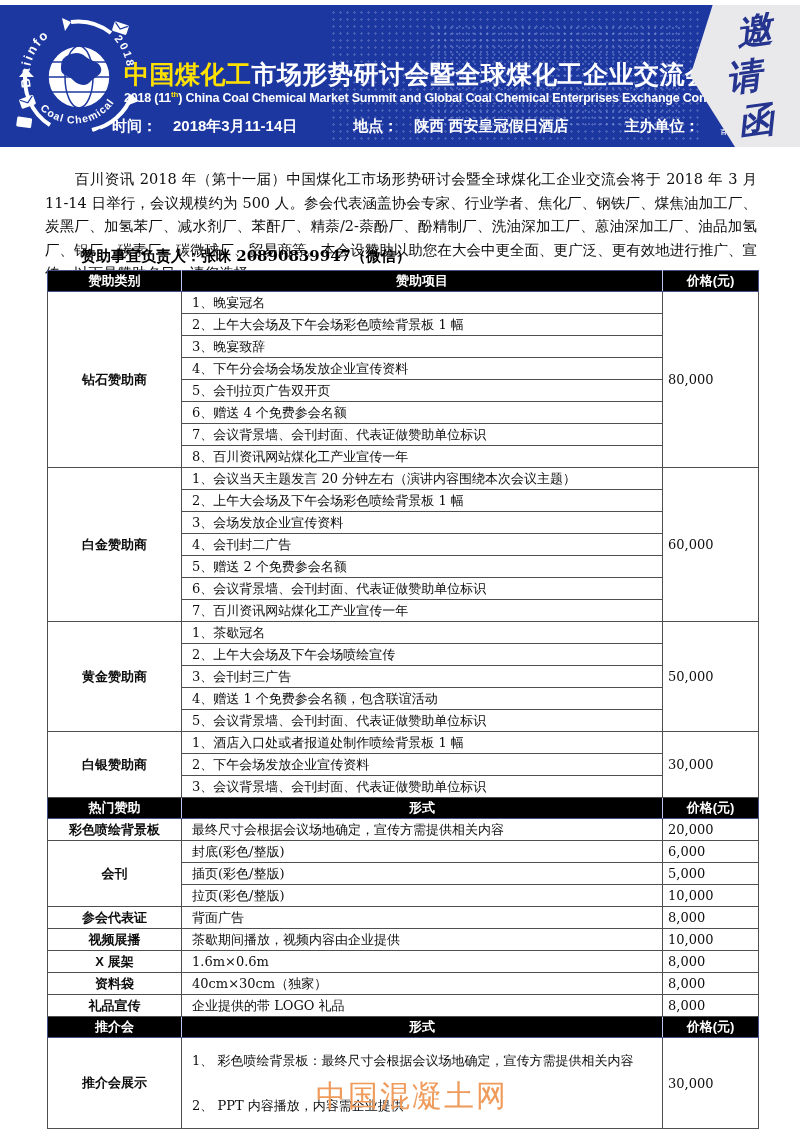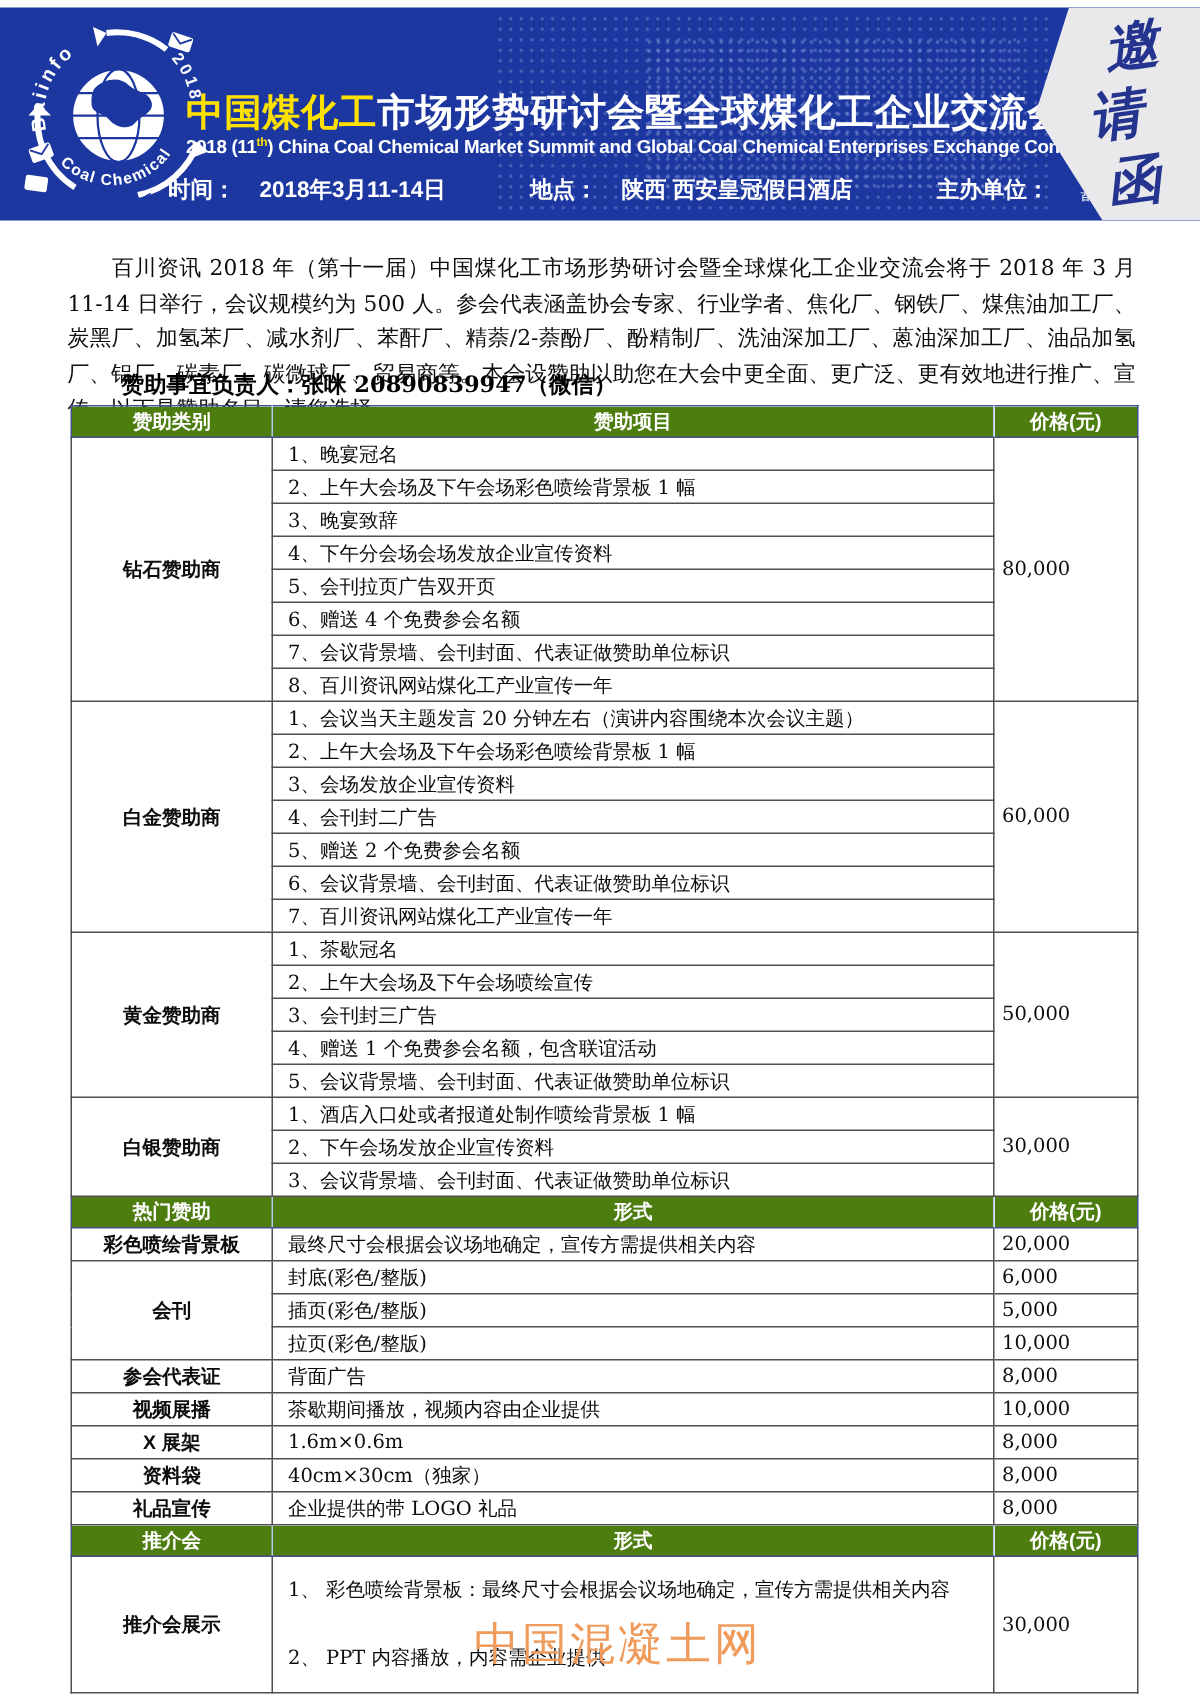--- a/index.html
+++ b/index.html
@@ -70,21 +70,21 @@
   }
   .contact{
     position:absolute;left:81px;top:247px;
     font-size:15px;font-weight:bold;color:#000;
   }
   
   .tbl-wrap{position:absolute;left:47px;top:270px;}
   table{border-collapse:collapse;table-layout:fixed;width:711px;}
   td,th{border:1px solid #4f4f4f;overflow:hidden;}
   .sec-head th{
-    background:#4d7c0f;color:#ffffff;font-weight:bold;font-size:13px;height:18px;
+    background:#000000;color:#ffffff;font-weight:bold;font-size:13px;height:18px;
     border-left:1px solid #b9c6ef;border-right:1px solid #b9c6ef;
     border-top:1px solid #44508a;border-bottom:1px solid #44508a;
     font-family:"Liberation Sans","DejaVu Sans",sans-serif;
   }
   .sec-head th:first-child{border-left:1px solid #44508a;}
   .sec-head th:last-child{border-right:1px solid #44508a;}
   td{font-size:13px;height:21px;padding:0 5px;color:#0d0d0d;}
   td.cat{text-align:center;font-weight:bold;font-family:"Liberation Sans","DejaVu Sans",sans-serif;}
   td.item{text-align:left;padding-left:10px;}
   td.price{text-align:left;font-family:"DejaVu Serif","Liberation Serif",serif;}

